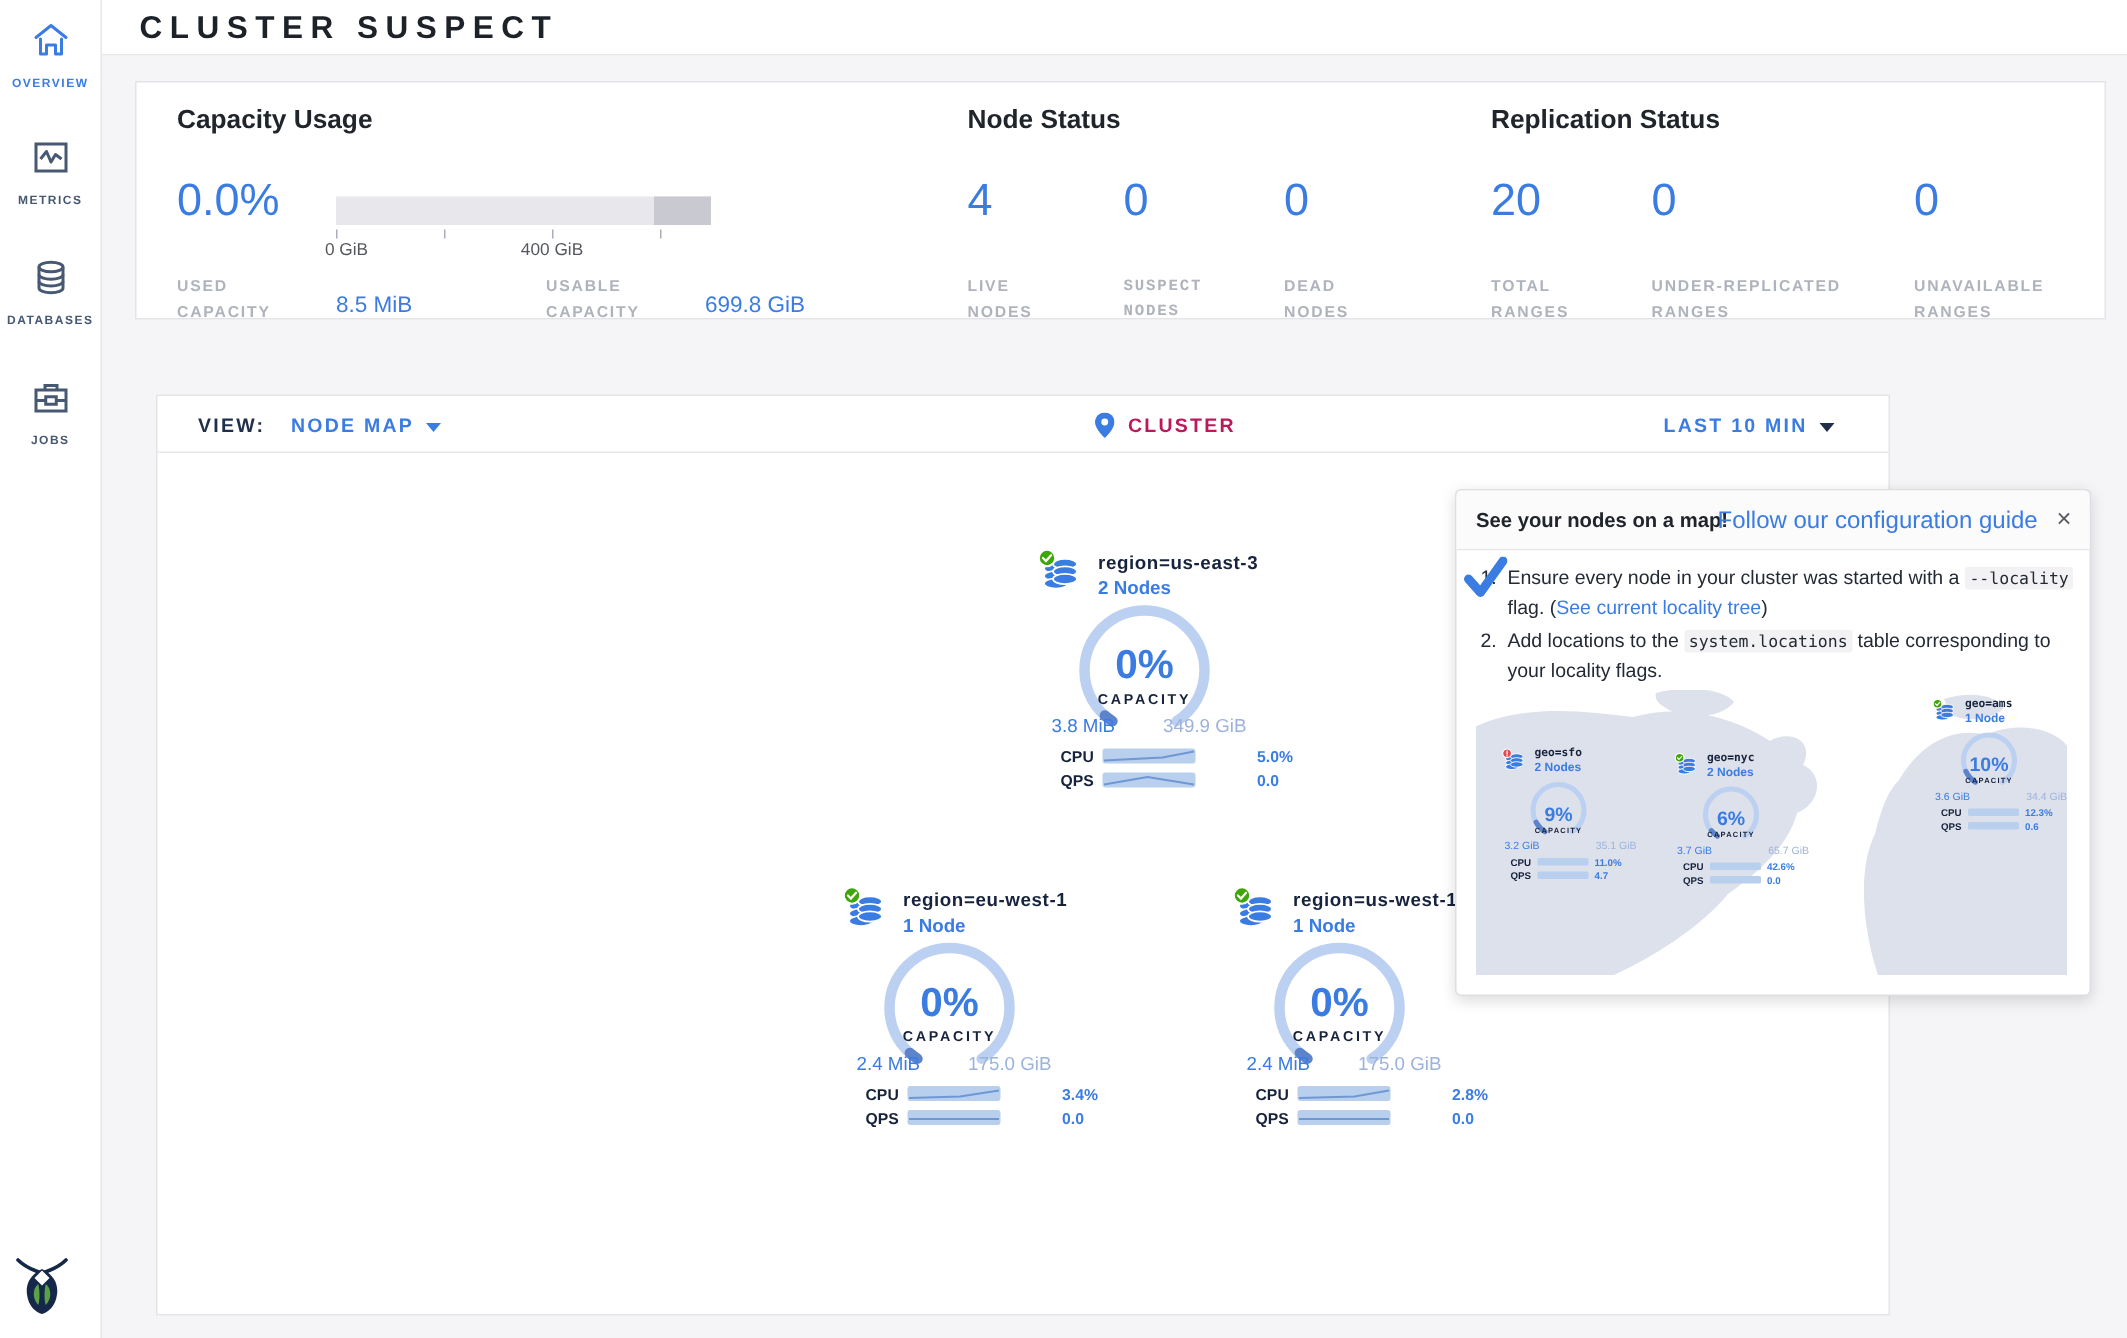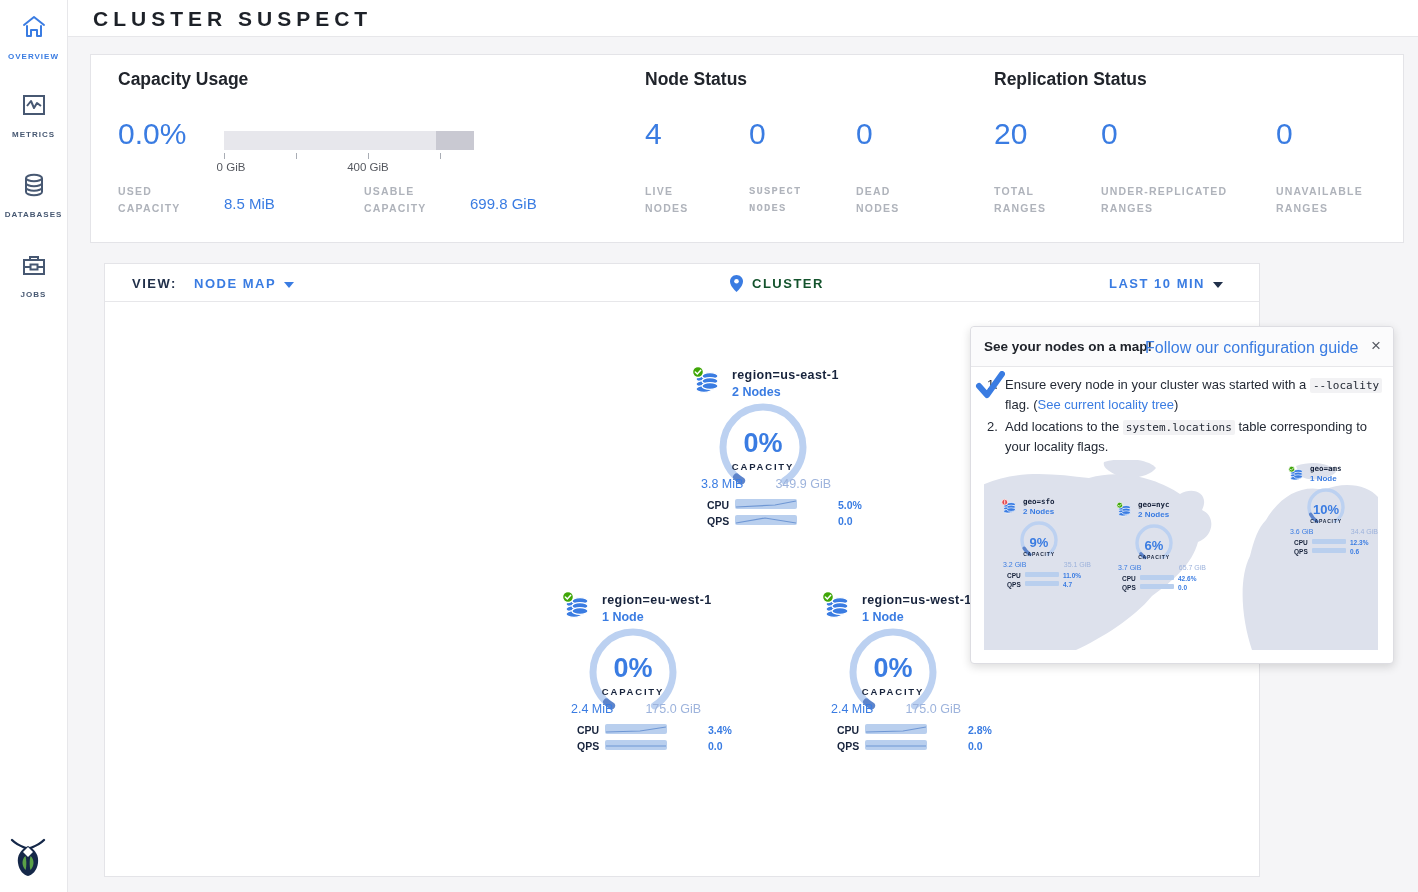--- a/index.html
+++ b/index.html
@@ -14,39 +14,39 @@
   #logo { position:absolute; left:8px; bottom:14px; width:40px; height:44px; }
 
   
   #content-bg { position:absolute; left:68px; top:37px; width:1350px; height:855px; background:#f5f5f7; }
   #titlebar { position:absolute; left:68px; top:0; width:1350px; height:37px; background:#fff; border-bottom:1px solid #e7e7ea; }
   #page-title { position:absolute; left:25px; top:7px; font-size:21px; font-weight:600; letter-spacing:5px; color:#1d2128; }
 
   .panel { position:absolute; background:#fff; border:1px solid #e4e4e8; }
 
   
-  #summary { left:90px; top:54px; width:1314px; height:189px; }
+  #summary { left:90px; top:54px; width:1314px; height:159px; }
   .sec-title { position:absolute; top:14px; font-size:17.5px; font-weight:600; color:#20242b; }
   .big-num { position:absolute; top:62px; font-size:30px; font-weight:500; color:#3a7ce2; }
   .stat-label { position:absolute; top:128px; font-size:10.5px; font-weight:600; letter-spacing:1.2px; color:#afb3bb; line-height:17px; white-space:pre-line; }
   .stat-value-inline { position:absolute; top:140px; font-size:15px; color:#3a7ce2; }
 
   #cap-bar { position:absolute; left:133px; top:76px; width:250px; height:19px; background:#e7e7ec; }
   #cap-bar-dark { position:absolute; right:0; top:0; width:38px; height:19px; background:#c9c9d2; }
   .tick { position:absolute; top:98px; width:1px; height:6px; background:#a9adb5; }
   .tick-label { position:absolute; top:106px; font-size:11.5px; color:#55585f; transform:translateX(-50%); white-space:nowrap; }
 
   
   #mappanel { left:104px; top:263px; width:1156px; height:614px; }
   #view-row { position:absolute; left:0; top:0; width:100%; height:38px; border-bottom:1px solid #e7e7ea; }
   .vr-text { font-size:13px; font-weight:600; letter-spacing:1.5px; }
   #view-label { position:absolute; left:27px; top:12px; color:#21304a; }
   #view-value { position:absolute; left:89px; top:12px; color:#3a7ce2; cursor:pointer; }
   .caret { display:inline-block; width:0; height:0; border-left:5px solid transparent; border-right:5px solid transparent; border-top:6px solid #3a7ce2; margin-left:8px; vertical-align:middle; }
-  #crumb { position:absolute; left:625px; top:11px; color:#14532d; }
+  #crumb { position:absolute; left:625px; top:11px; color:#be185d; }
   #crumb svg { vertical-align:-4px; margin-right:9px; }
   #timerange { position:absolute; right:36px; top:12px; color:#3a7ce2; cursor:pointer; }
   #timerange .caret { border-top-color:#21304a; }
 
   
   .region-card { position:absolute; width:200px; height:170px; }
   .rc-badge { position:absolute; left:28px; top:2px; width:32px; height:32px; }
   .rc-name { position:absolute; left:69px; top:4px; font-size:12.5px; font-weight:700; letter-spacing:.4px; color:#17233c; white-space:nowrap; }
   .rc-nodes { position:absolute; left:69px; top:21px; font-size:12.5px; font-weight:700; color:#3a7ce2; }
   .rc-gauge { position:absolute; left:35px; top:36px; }
@@ -210,21 +210,21 @@
             <ellipse cx="13" cy="18" rx="8" ry="3.4"></ellipse>
             <ellipse cx="13" cy="23" rx="8" ry="3.4"></ellipse>
           <ellipse cx="19" cy="10" rx="8" ry="3.4"></ellipse>
             <ellipse cx="19" cy="15" rx="8" ry="3.4"></ellipse>
             <ellipse cx="19" cy="20" rx="8" ry="3.4"></ellipse>
         </g>
         <circle cx="7" cy="6" r="5.5" fill="#3fa607" stroke="#fff" stroke-width="1.4"></circle>
           <path d="M4.3 6 L6.3 8 L9.7 4.2" fill="none" stroke="#fff" stroke-width="1.5" stroke-linecap="round"></path>
       </svg>
     </span>
-    <span class="rc-name">region=us-east-1</span>
+    <span class="rc-name">region=us-east-3</span>
     <span class="rc-nodes">2 Nodes</span>
     <svg class="rc-gauge" width="130" height="92" viewBox="0 0 130 92">
       <circle cx="65" cy="47" r="40" fill="none" stroke="#bcd1f1" stroke-width="7" pathLength="100" stroke-dasharray="82 18" stroke-dashoffset="-34" stroke-linecap="round"></circle>
       <circle cx="65" cy="47" r="40" fill="none" stroke="#5d84cb" stroke-width="7" pathLength="100" stroke-dasharray="2.5 97.5" stroke-dashoffset="-34" stroke-linecap="round"></circle>
     </svg>
     <div class="rc-pct">0%</div>
     <div class="rc-caplabel">CAPACITY</div>
     <span class="rc-used">3.8 MiB</span>
     <span class="rc-total">349.9 GiB</span>
     <span class="rc-row-label r-cpu">CPU</span>

